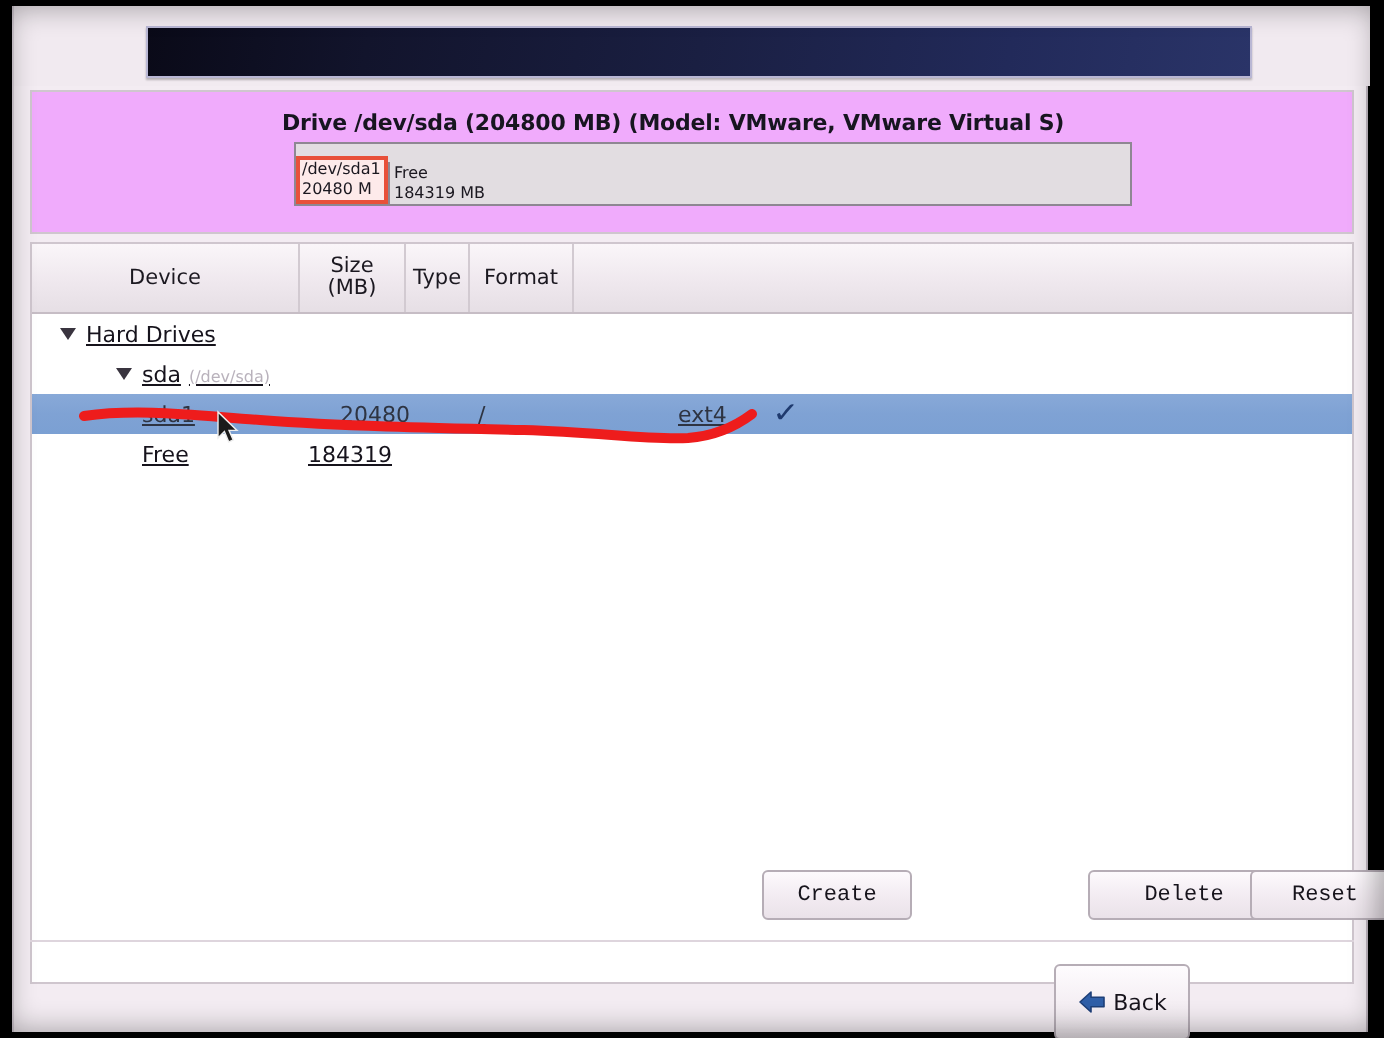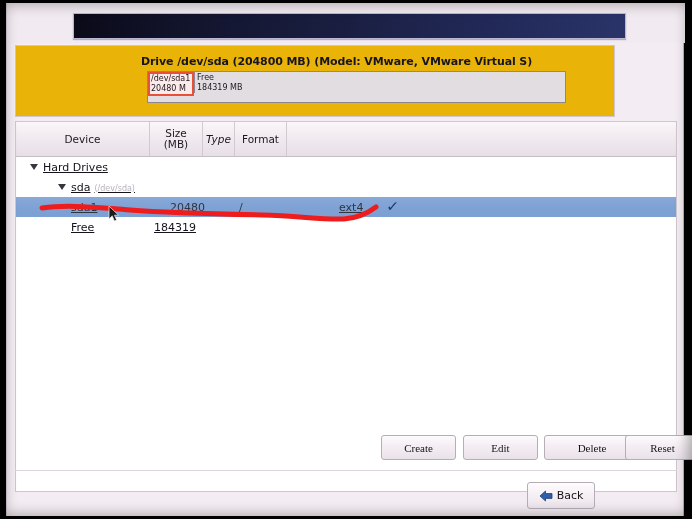--- a/index.html
+++ b/index.html
@@ -55,23 +55,23 @@
     border: 1px solid #b9b7d4;
     box-shadow: 0 1px 1px rgba(0,0,0,0.25);
     box-sizing: border-box;
   }
 
   
   .drive-frame {
     position: absolute;
     left: 8px;
     top: 42px;
-    width: 600px;
+    width: 662px;
     height: 72px;
-    background: #eab308;
+    background: #f0abfc;
     border: 1px solid #cfc6ce;
     box-sizing: border-box;
   }
   .drive-title {
     position: absolute;
     left: 125px;
     top: 9px;
     font-size: 11px;
     font-weight: bold;
     color: #171520;
@@ -81,21 +81,21 @@
   .drive-bar {
     position: absolute;
     left: 131px;
     top: 25px;
     width: 419px;
     height: 32px;
     background: #e2dde1;
     border: 1px solid #8e8792;
     box-sizing: border-box;
     display: flex;
-    align-items: flex-start;
+    align-items: flex-end;
   }
   .seg {
     position: relative;
     box-sizing: border-box;
     overflow: hidden;
     padding: 1px 1px 0 2px;
     font-size: 8px;
     line-height: 10px;
     color: #1b1820;
   }
@@ -139,21 +139,21 @@
     font-size: 10.5px;
     color: #1b1820;
     border-right: 1px solid #d2cad1;
     box-sizing: border-box;
     line-height: 11px;
     padding: 0 2px;
   }
   .th-device  { width: 134px; }
   .th-size    { width: 53px; }
   .th-mount   { width: 84px; }
-  .th-type    { width: 32px; font-style: italic; }
+  .th-type    { width: 32px; }
   .th-format  { width: 52px; }
   .th-rest    { flex: 1; border-right: none; }
 
   .tbody {
     position: relative;
     background: #ffffff;
     height: 268px;
   }
   .trow {
     position: relative;
@@ -214,21 +214,21 @@
   }
   .btn {
     position: absolute;
     top: 4px;
     height: 25px;
     background: linear-gradient(180deg,#fdfafd 0%, #f3ecf2 50%, #eae2e9 100%);
     border: 1px solid #b6adb6;
     border-radius: 3px;
     font-size: 11px;
     color: #17141c;
-    font-family: Liberation Serif, serif;
+    font-family: Liberation Mono, monospace;
     cursor: default;
     padding: 0;
     box-sizing: border-box;
   }
   .btn-create { left: 366px; width: 75px; }
   .btn-edit   { left: 448px; width: 75px; }
   .btn-delete { left: 529px; width: 96px; }
   .btn-reset  { left: 610px; width: 75px; }
 
   .divider {
@@ -244,21 +244,21 @@
   .nav-bar {
     position: absolute;
     left: 8px;
     top: 472px;
     width: 662px;
     height: 40px;
   }
   .navbtn {
     position: absolute;
     top: 7px;
-    height: 27px;
+    height: 38px;
     width: 68px;
     background: linear-gradient(180deg,#fefcfe 0%, #f5eff4 50%, #ece5eb 100%);
     border: 1px solid #b6adb6;
     border-radius: 3px;
     font-size: 11px;
     color: #17141c;
     display: flex;
     align-items: center;
     justify-content: center;
     gap: 4px;
@@ -379,21 +379,20 @@
           <div class="cell c-mount"></div>
           <div class="cell c-type"></div>
           <div class="cell c-format"></div>
         </div>
 
       </div>
     </div>
 
     <div class="action-bar">
       <button class="btn btn-create">Create</button>
-      <button class="btn btn-edit">Edit</button>
       <button class="btn btn-delete">Delete</button>
       <button class="btn btn-reset">Reset</button>
     </div>
 
     <div class="divider"></div>
 
     <div class="nav-bar">
       <div class="navbtn nav-back">
         <svg class="arrow" viewBox="0 0 14 12">
           <path d="M6.5 1 L6.5 3.6 L13 3.6 L13 8.4 L6.5 8.4 L6.5 11 L1 6 Z" fill="#2f5fa8" stroke="#1d3f78" stroke-width="0.8" stroke-linejoin="round"></path>

